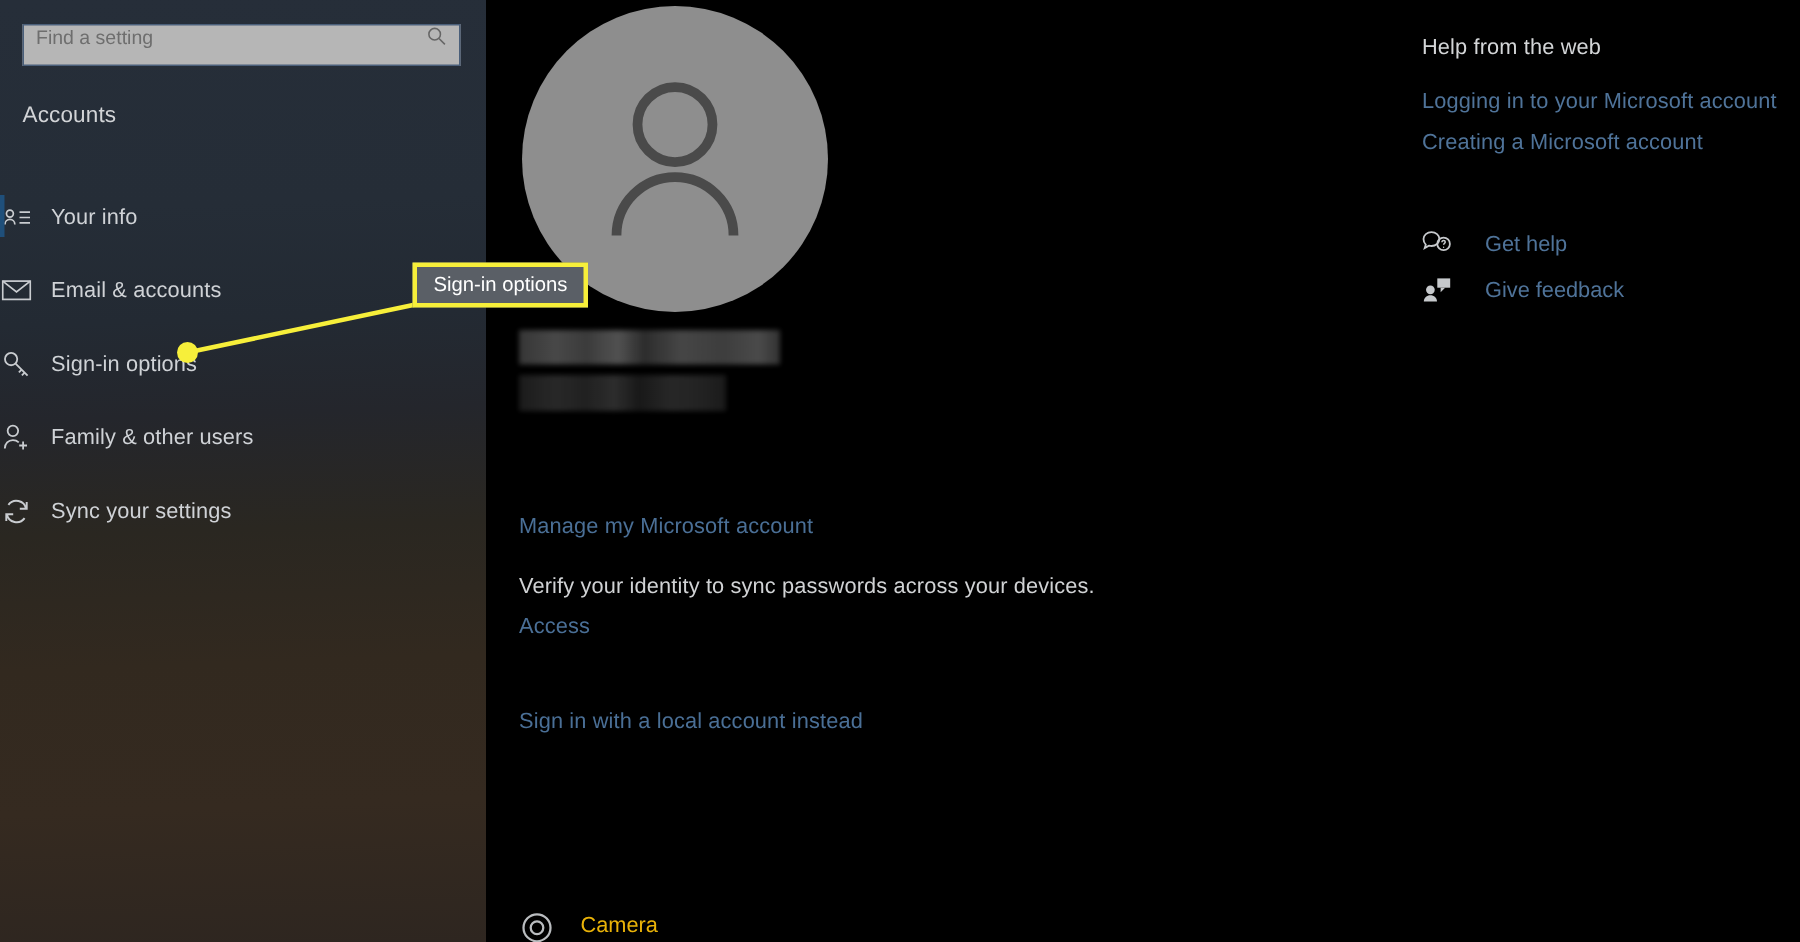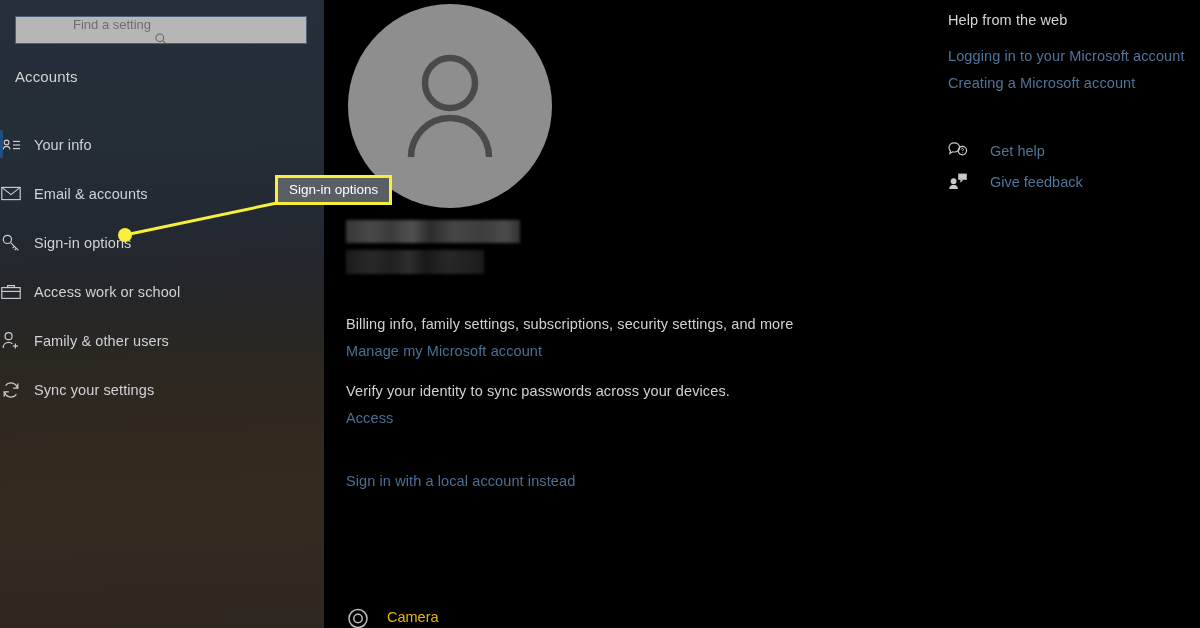--- a/index.html
+++ b/index.html
@@ -22,21 +22,21 @@
         #2a2721 56%,
         #32291f 70%,
         #352a20 85%,
         #2e2620 100%);
   }
   #search-wrap { position:absolute; left:15px; top:16px; width:292px; height:28px; }
   #search-box {
     width:100%; height:100%;
     background:#b6b6b6;
     border:1px solid #4a5f7a;
-    display:flex; align-items:center; padding:0 8px;flex-direction:column;
+    display:flex; align-items:flex-start; padding:0 8px;
   }
   #search-input {
     flex:1; border:0; outline:0; background:transparent;
     font-family:"Liberation Sans", sans-serif; font-size:13px; color:#3a3a3a;
   }
   #search-input::placeholder { color:#6e6e6e; }
   .search-icon { width:14px; height:14px; opacity:.75; flex:none; }
 
   #section-title {
     position:absolute; left:15px; top:68px;
@@ -93,21 +93,21 @@
     font-size:19px; color:#d9dbdd; letter-spacing:.1px;
   }
   #camera-row {
     position:absolute; left:22px; top:605px;
     display:flex; align-items:center;
   }
   #camera-row .cam-ico { width:24px; height:24px; margin-right:17px; color:#b9bcbf; flex:none; }
   #camera-row .cam-label { font-size:14.5px; color:#eab308; }
 
   
-  #help { position:absolute; left:924px; top:0; width:276px; height:464px; background:#000; }
+  #help { position:absolute; left:924px; top:12px; width:276px; height:464px; background:#000; }
   #help-title {
     position:absolute; left:24px; top:12px;
     font-size:14.5px; color:#d3d5d7; letter-spacing:.1px;
   }
   .help-link {
     position:absolute; left:24px; font-size:14.5px; color:#4f7399;
     letter-spacing:.1px; cursor:pointer; white-space:nowrap;
   }
   #hl-0 { top:48px; }
   #hl-1 { top:75px; }
@@ -183,31 +183,20 @@
           <svg width="20" height="20" viewBox="0 0 20 20" fill="none" stroke="currentColor" stroke-width="1.2">
             <circle cx="6.4" cy="6.4" r="4.1"></circle>
             <line x1="9.4" y1="9.4" x2="17.4" y2="17.4"></line>
             <line x1="13.4" y1="13.4" x2="11.6" y2="15.2"></line>
             <line x1="15.4" y1="15.4" x2="13.6" y2="17.2"></line>
           </svg>
         </span>
         <span class="nav-label">Sign-in options</span>
       </div>
 
-      <div class="nav-item">
-
-        <span class="nav-ico">
-          <svg width="20" height="16" viewBox="0 0 20 16" fill="none" stroke="currentColor" stroke-width="1.15">
-            <rect x="0.8" y="3.6" width="18.4" height="10.8"></rect>
-            <path d="M6.6 3.6V1.6h6.8v2"></path>
-            <line x1="0.8" y1="7.4" x2="19.2" y2="7.4"></line>
-          </svg>
-        </span>
-        <span class="nav-label">Access work or school</span>
-      </div>
 
       <div class="nav-item">
 
         <span class="nav-ico">
           <svg width="20" height="19" viewBox="0 0 20 19" fill="none" stroke="currentColor" stroke-width="1.2">
             <circle cx="7.6" cy="5.2" r="3.5"></circle>
             <path d="M2.2 17c0-3.3 2.4-5.6 5.4-5.6 1.5 0 2.9.6 3.9 1.5"></path>
             <line x1="14.4" y1="12.4" x2="14.4" y2="17.6"></line>
             <line x1="11.8" y1="15" x2="17" y2="15"></line>
           </svg>
@@ -236,21 +225,20 @@
     <div id="avatar">
       <svg width="104" height="108" viewBox="0 0 104 108" fill="none" stroke="#4a4a4a" stroke-width="6.5">
         <circle cx="52" cy="31" r="25"></circle>
         <path d="M13 105a39 39 0 0 1 78 0"></path>
       </svg>
     </div>
 
     <div class="redacted" id="redact-1"></div>
     <div class="redacted" id="redact-2"></div>
 
-    <div class="body-text" id="t-billing">Billing info, family settings, subscriptions, security settings, and more</div>
     <div class="link" id="l-manage">Manage my Microsoft account</div>
 
     <div class="body-text" id="t-verify">Verify your identity to sync passwords across your devices.</div>
     <div class="link" id="l-verify">Access</div>
 
     <div class="link" id="l-local">Sign in with a local account instead</div>
 
 
     <div id="camera-row">
       <span class="cam-ico">

